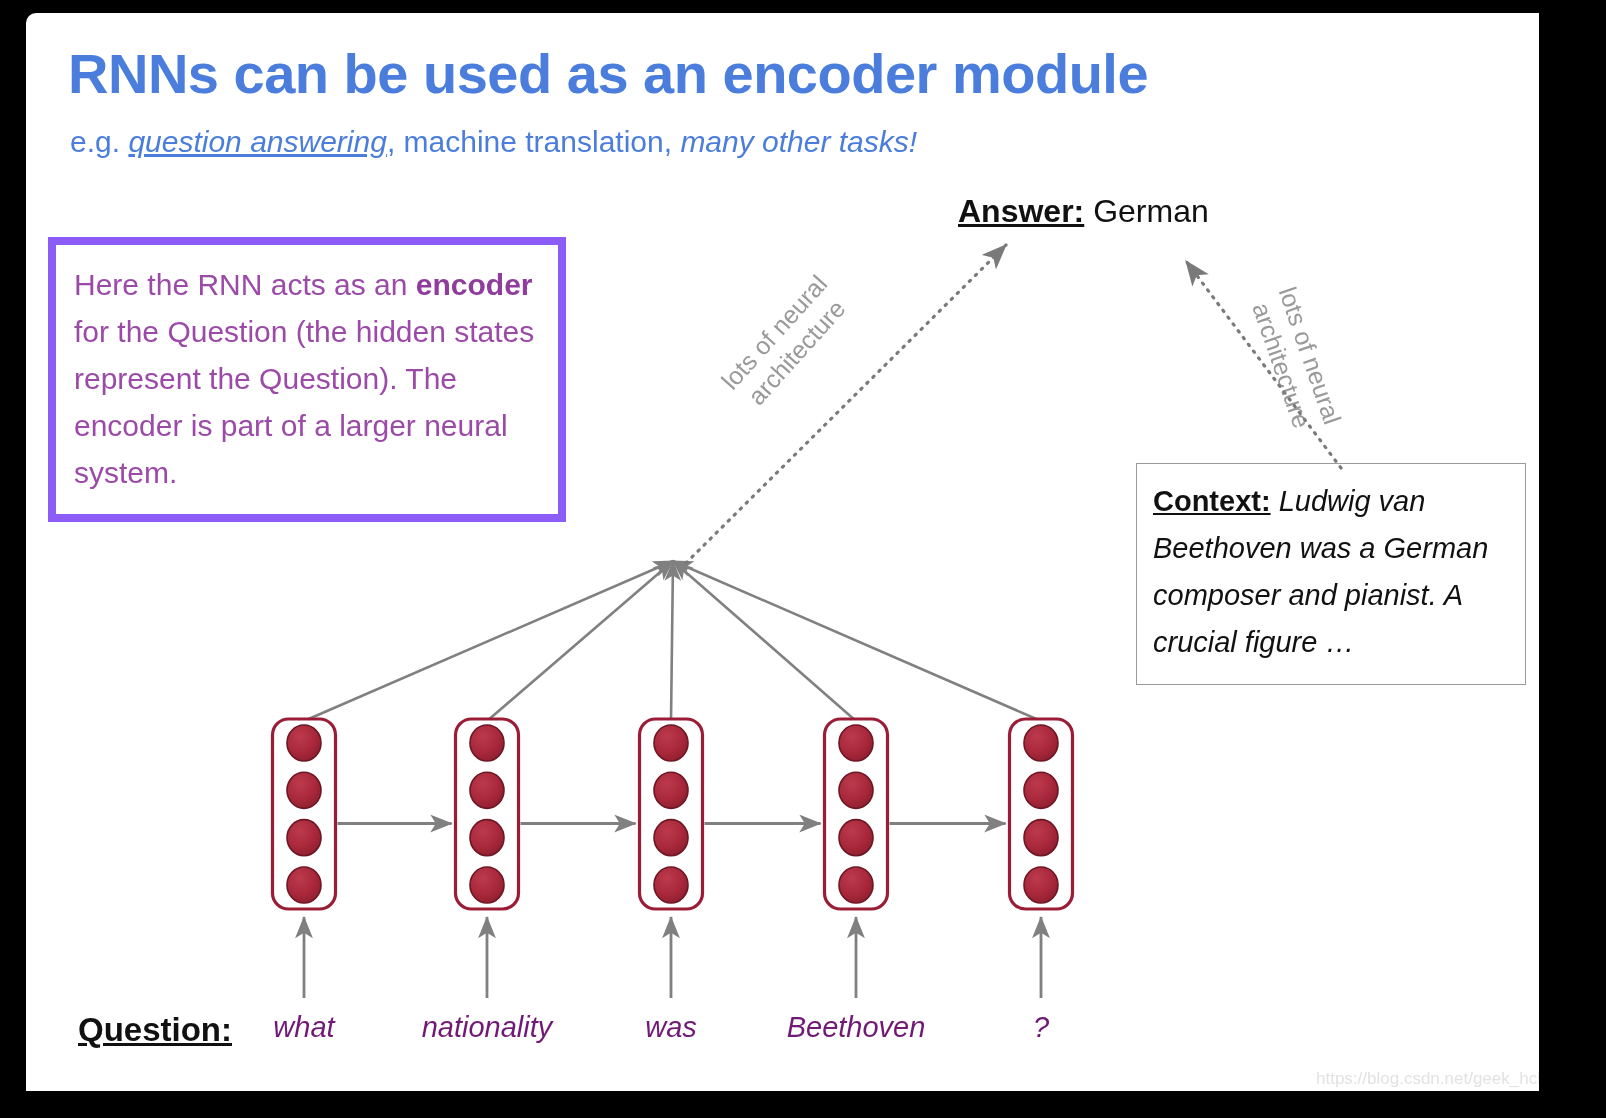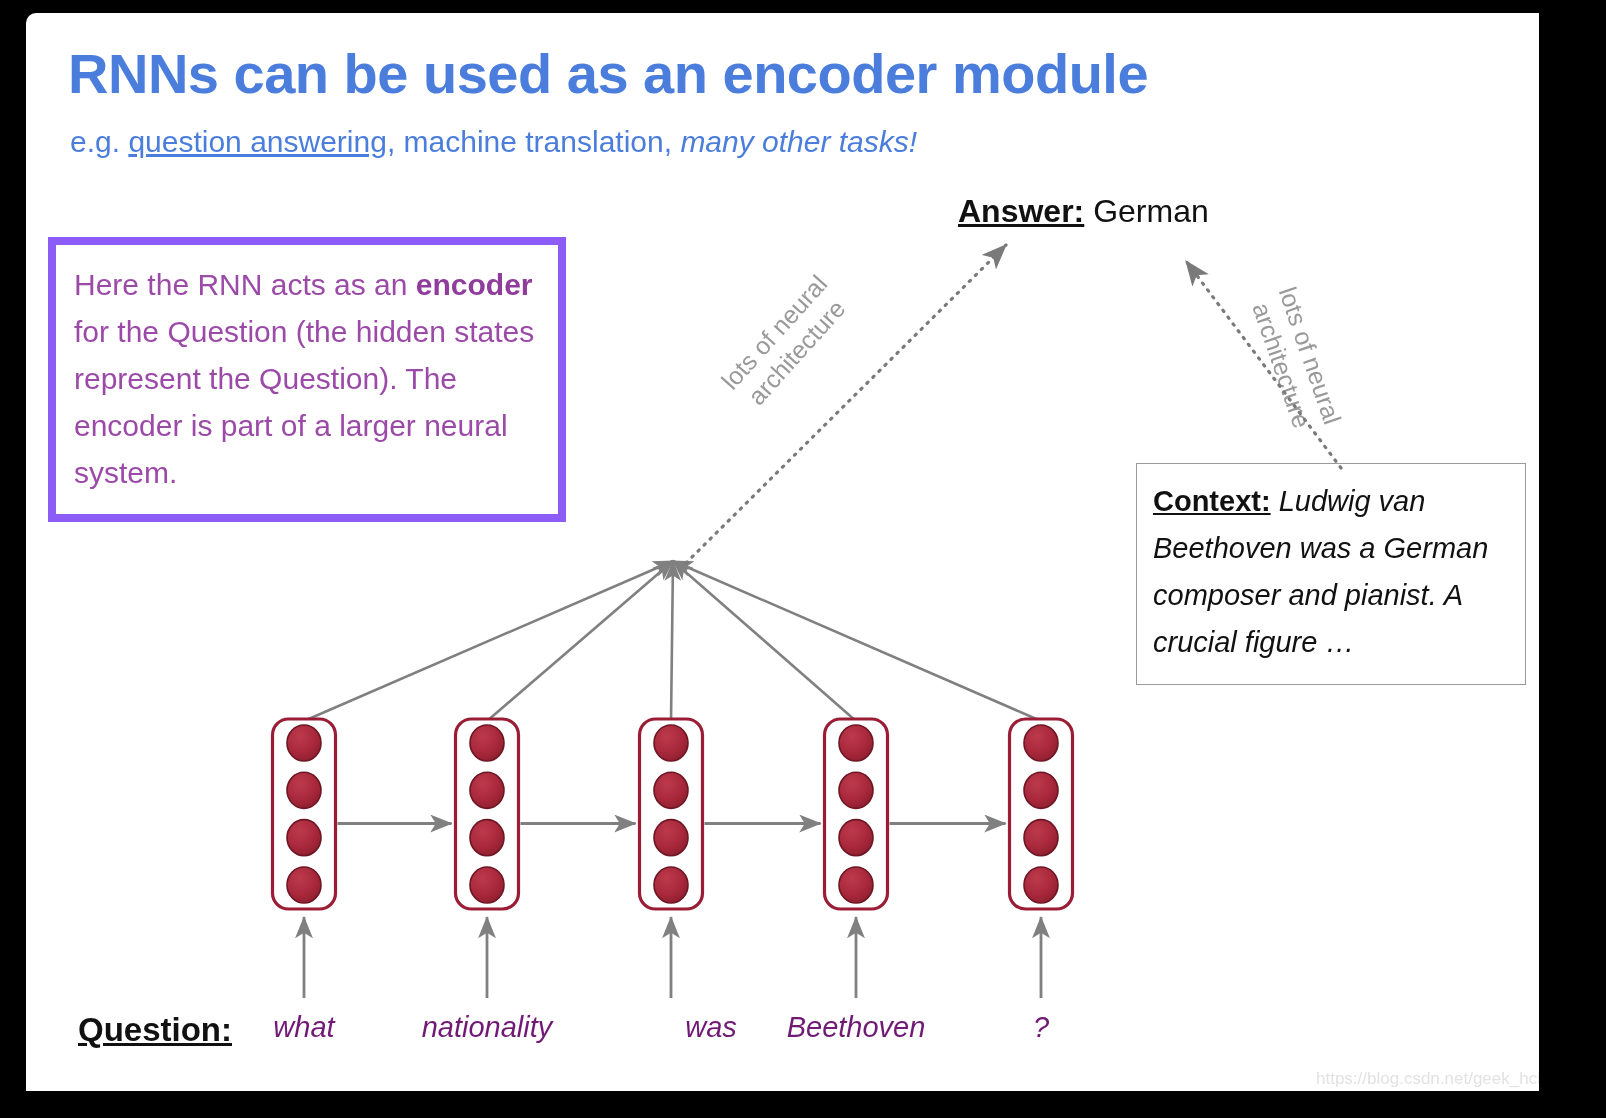--- a/index.html
+++ b/index.html
@@ -38,21 +38,21 @@
     white-space: nowrap;
   }
   #subtitle {
     position: absolute;
     left: 44px; top: 112px;
     width: 1300px;
     font-size: 30px;
     color: #4a7ddc;
     white-space: nowrap;
   }
-  #subtitle .ul { text-decoration: underline; }
+  #subtitle .ul { text-decoration: underline; font-style: italic; }
   #subtitle .it { font-style: italic; }
 
   
   #note-box {
     position: absolute;
     left: 22px; top: 224px;
     width: 518px;
     padding: 16px 18px 18px 18px;
     border: 8px solid #8b5cf6;
     background: #ffffff;
@@ -267,21 +267,21 @@
 
       <line x1="660" y1="550" x2="980" y2="232" stroke="#7a7a7a" stroke-width="3.2" stroke-dasharray="1.5 7" stroke-linecap="round" marker-end="url(#ah-dot)"></line>
 
       <line x1="1315" y1="455" x2="1160" y2="248" stroke="#7a7a7a" stroke-width="3.2" stroke-dasharray="1.5 7" stroke-linecap="round" marker-end="url(#ah-dot)"></line>
     </svg>
 
     <div id="question-row">
       <span class="qlabel">Question:</span>
     <span class="qword" style="left: 278px;">what</span>
         <span class="qword" style="left: 461px;">nationality</span>
-        <span class="qword" style="left: 645px; margin-left: 40px;">was</span>
+        <span class="qword" style="left: 645px;">was</span>
         <span class="qword" style="left: 830px;">Beethoven</span>
         <span class="qword" style="left: 1015px;">?</span>
       </div>
 
     <div id="watermark">https://blog.csdn.net/geek_hch</div>
 
   </div>
 </div>
 
 </body></html>

